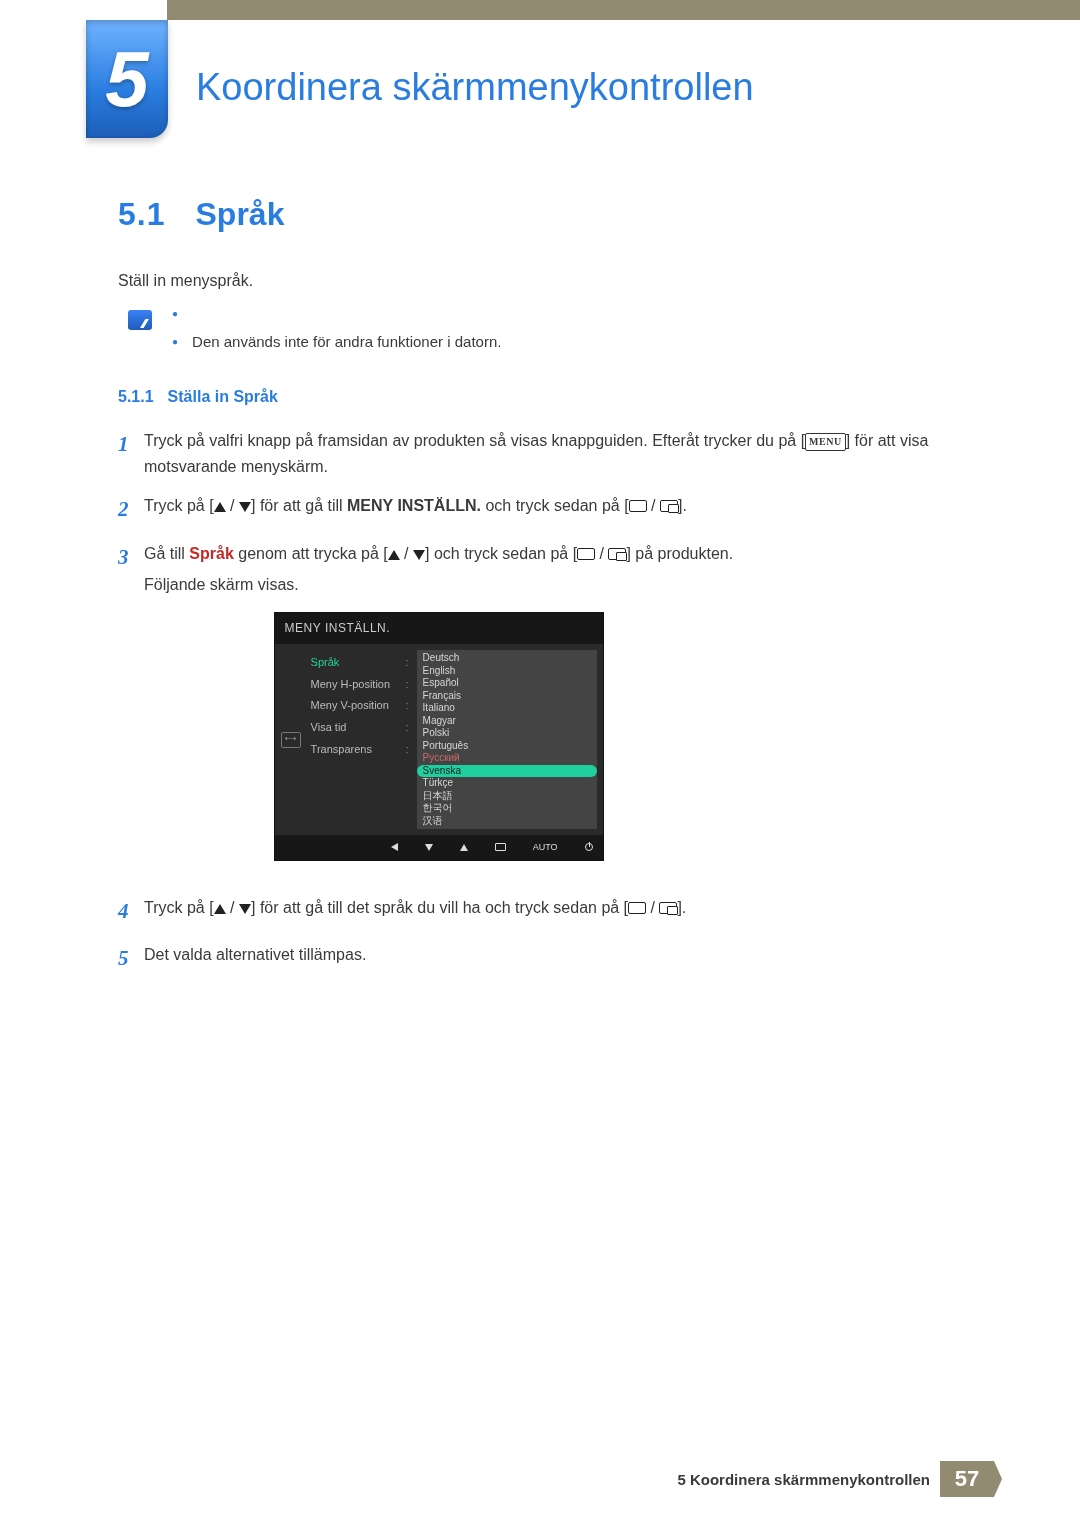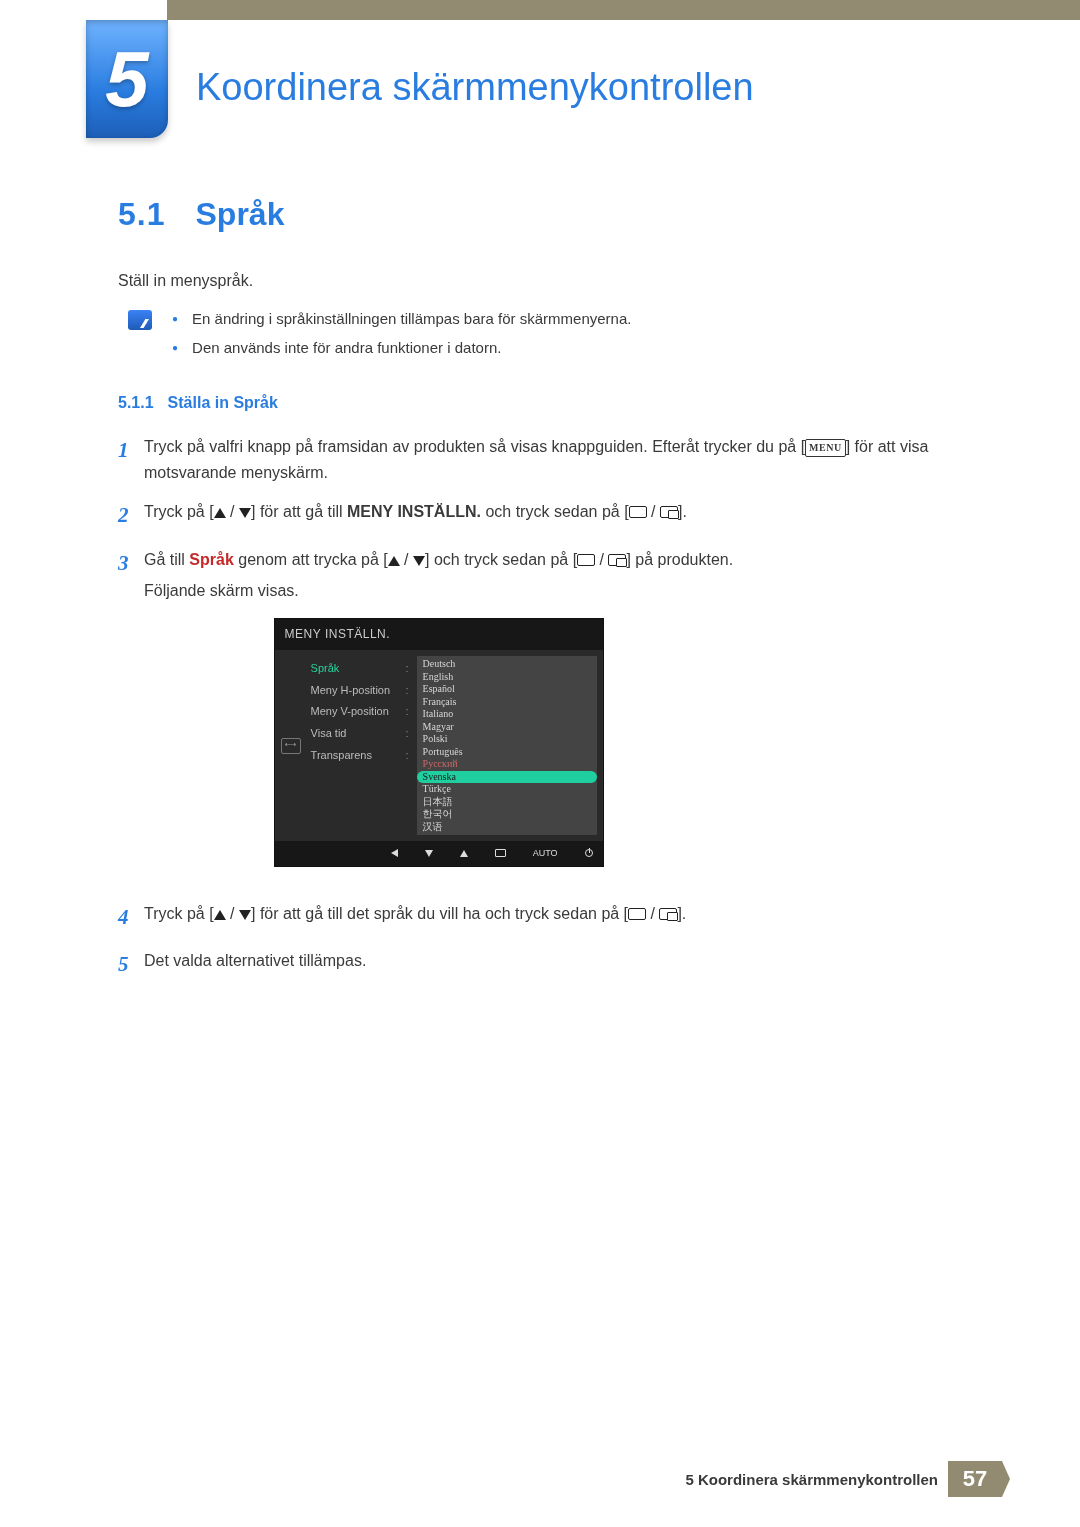--- a/index.html
+++ b/index.html
@@ -155,21 +155,21 @@
   .osd-menucol .mi.active { color:#26d39d; }
   .osd-menucol .mi .colon { color:#888;}
   .osd-langs {
     flex:1;
     background:#444;
     margin: 2px 6px 2px 0;
     padding:2px 0;
     font-size:10px;
     line-height:1.25;
   }
-  .osd-langs .lang { padding:0 6px; color:#d6d6d6;font-family:Liberation Serif, serif;}
+  .osd-langs .lang { padding:0 6px; color:#d6d6d6;}
   .osd-langs .lang.keyword { color:#c66;}
   .osd-langs .lang.sel { background:#1fcfa0; color:#1a1a1a;border-radius:6px;}
   .osd-footer {
     background:#171717;
     display:flex;
     justify-content:flex-end;
     gap:27px;
     padding:5px 10px;
     font-size:9px;
     color:#ddd;
@@ -178,21 +178,21 @@
   .osd-footer .ftri.up {border-left:4px solid transparent;border-right:4px solid transparent;border-bottom:7px solid #ddd;display:inline-block;}
   .osd-footer .ftri.down {border-left:4px solid transparent;border-right:4px solid transparent;border-top:7px solid #ddd;display:inline-block;}
   .osd-footer .ftri.left {border-top:4px solid transparent;border-bottom:4px solid transparent;border-right:7px solid #ddd;display:inline-block;}
   .osd-footer .fbox {display:inline-block;width:11px;height:8px;border:1px solid #ddd;border-radius:1px;}
   .osd-footer .pwr {display:inline-block;width:8px;height:8px;border:1px solid #ddd;border-radius:50%;position:relative;}
   .osd-footer .pwr::after{content:"";position:absolute;left:3px;top:-2px;width:1px;height:5px;background:#ddd;}
   
   .page-footer {
     position:absolute;
     bottom:30px;
-    right:8px;
+    right:16px;
     left:0;
     height:36px;
     display:flex;
     justify-content:flex-end;
     align-items:stretch;
     padding-left:20px;
   }
   .footer-text {
     background:#fff;
     color:#3a3a3a;
@@ -233,21 +233,20 @@
     <span class="snum">5.1</span><span>Språk</span>
   </div>
 
   <p class="body-text">Ställ in menyspråk.</p>
 
   <div class="note-block">
     <div class="note-icon"></div>
     <div class="note-lines">
       <div class="bullet-line">
           <span class="dotb">●</span>
-          <span>En ändring i språkinställningen tillämpas bara för skärmmenyerna.</span>
         </div>
       <div class="bullet-line">
           <span class="dotb">●</span>
           <span>Den används inte för andra funktioner i datorn.</span>
         </div>
     </div>
   </div>
 
   <div class="subsection-title">
     <span class="sub-num">5.1.1</span><span>Ställa in Språk</span>

